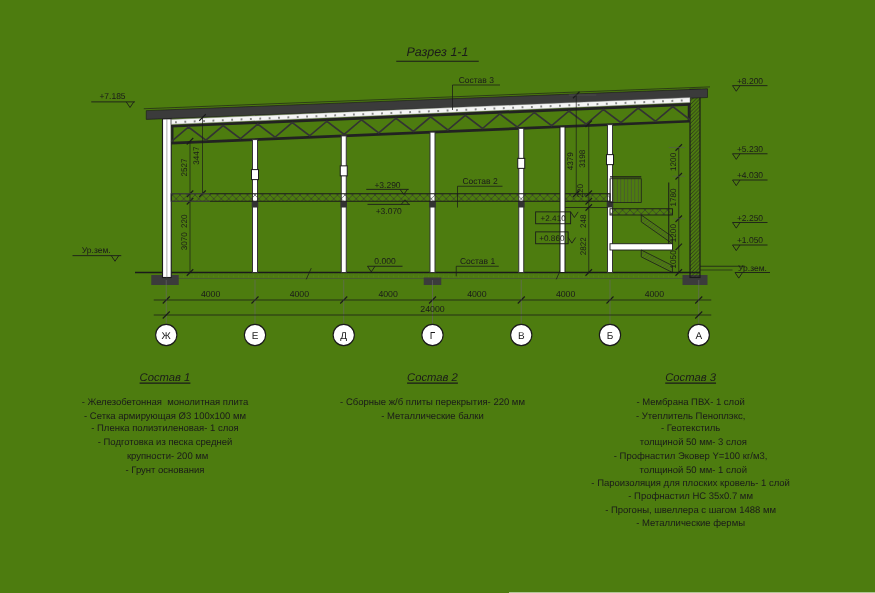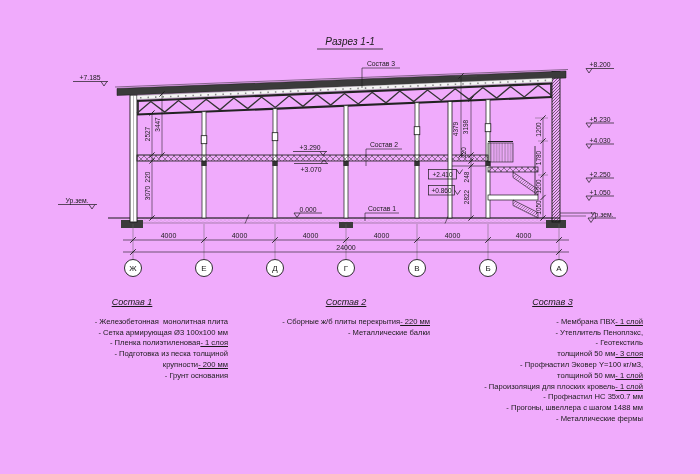--- a/index.html
+++ b/index.html
@@ -1,24 +1,24 @@
 <!DOCTYPE html>
 <html><head>
 <meta charset="utf-8">
 <style>
   html,body{margin:0;padding:0;background:#ffffff;}
-  #page{position:relative;width:700px;height:474px;background:#f0abfc;overflow:hidden;
+  #page{position:relative;width:700px;height:474px;background:#4d7c0f;overflow:hidden;
         font-family:"Liberation Sans",sans-serif;color:#1a1a1a;}
   svg text{font-family:"Liberation Sans",sans-serif;fill:#1a1a1a;}
   .comp{position:absolute;top:297px;font-size:7.6px;line-height:10.8px;color:#1a1a1a;}
   .comp-title{text-align:center;font-style:italic;text-decoration:underline;
               font-size:9px;margin-bottom:9px;}
-  .comp-row{display:flex;justify-content:flex-end;}
+  .comp-row{display:flex;justify-content:center;}
   .comp-row .t{white-space:pre;}
-  .comp-row .v{white-space:pre;text-align:left;text-decoration:underline;}
+  .comp-row .v{white-space:pre;text-align:left;}
 </style>
 </head>
 <body>
 
 <div id="page">
 
 <svg id="dwg" width="700" height="295" viewBox="0 0 700 295">
   <defs>
     <pattern id="px" width="6" height="6" patternUnits="userSpaceOnUse">
       <path d="M0,0 L6,6 M0,6 L6,0" stroke="#333" stroke-width="0.5" fill="none"></path>
@@ -314,21 +314,21 @@
       </div>
   <div class="comp-row">
         <span class="t">- Сетка армирующая Ø3 100х100 мм</span>
         <span class="v"></span>
       </div>
   <div class="comp-row">
         <span class="t">- Пленка полиэтиленовая</span>
         <span class="v">- 1 слоя</span>
       </div>
   <div class="comp-row">
-        <span class="t">- Подготовка из песка толщиной</span>
+        <span class="t">- Подготовка из песка средней</span>
         <span class="v"></span>
       </div>
   <div class="comp-row">
         <span class="t">  крупности</span>
         <span class="v">- 200 мм</span>
       </div>
   <div class="comp-row">
         <span class="t">- Грунт основания</span>
         <span class="v"></span>
       </div>

